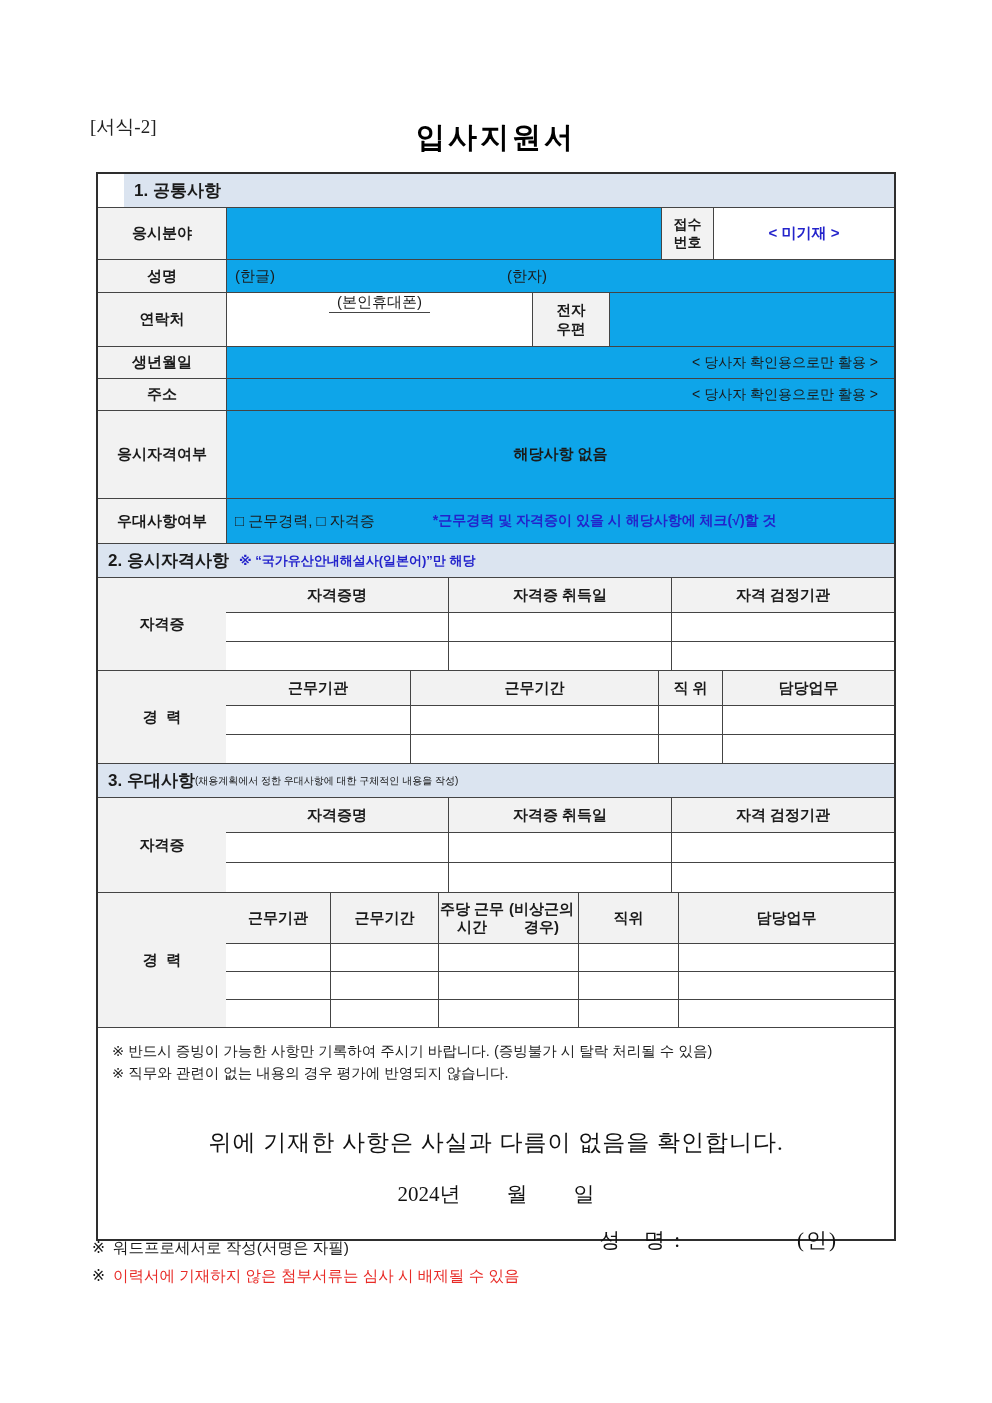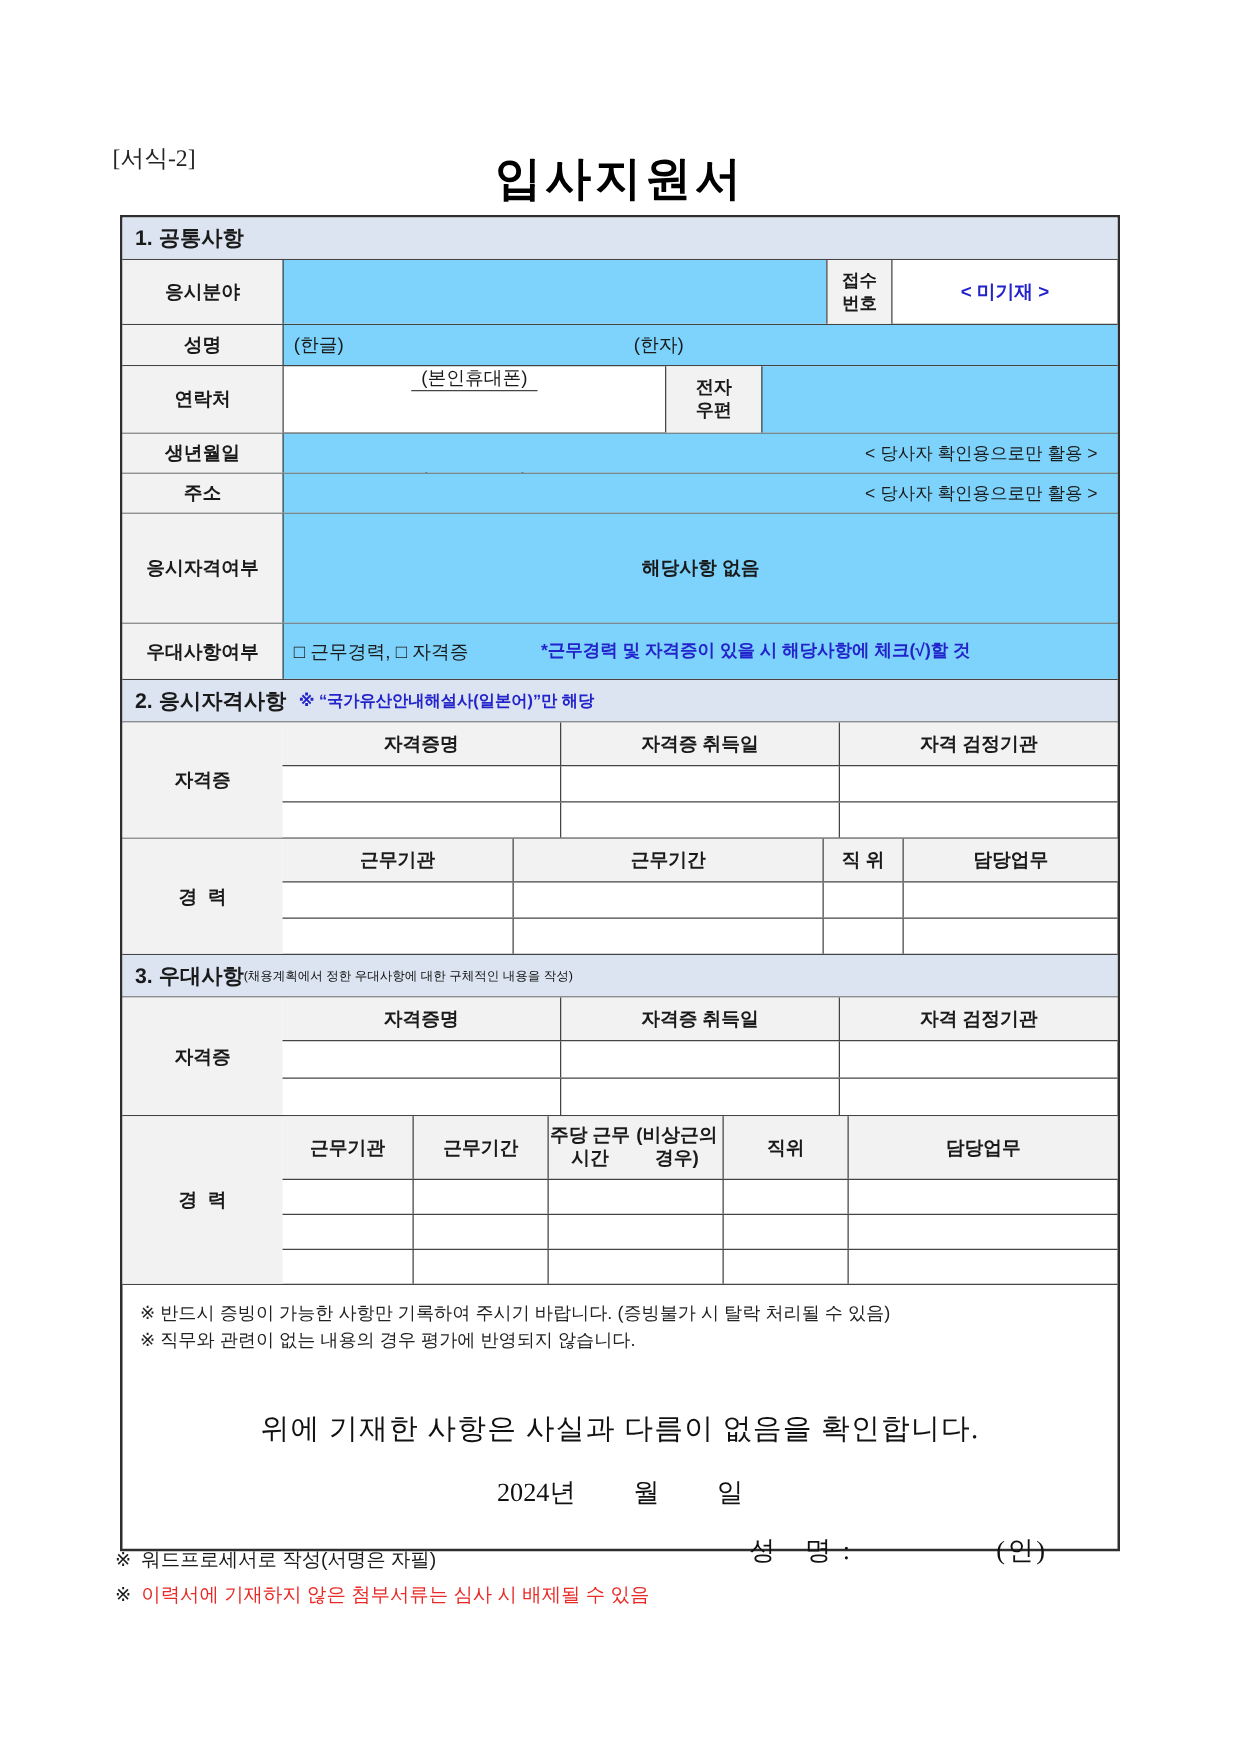--- a/index.html
+++ b/index.html
@@ -11,44 +11,44 @@
     position: relative;
   }
   .page { position: absolute; top: 0; left: 0; width: 901px; height: 1403px; }
   .form-code {
     position: absolute; top: 114px; left: 90px;
     font-family: "Liberation Serif", "DejaVu Serif", serif;
     font-size: 19px; color: #222;
   }
   .doc-title {
     position: absolute; top: 118px; left: 96px; width: 800px;
-    text-align: center; font-size: 37px; font-weight: bold; color: #000;
+    text-align: center; font-size: 29px; font-weight: bold; color: #000;
     letter-spacing: 3px;
   }
   .form-table {
     position: absolute; top: 172px; left: 96px; width: 800px;
     border: 2px solid #2e2e2e;
     font-size: 15px;
   }
   .row { display: flex; border-top: 1px solid #444; }
-  .row:first-child { border-top: none; }
+  .row:first-child { border-top: none; padding-left: 26px; }
   .cell { border-left: 1px solid #444; display: flex; align-items: center; }
   .cell:first-child { border-left: none; text-align: center; }
   .sec-header {
     background: #dbe4f0; font-weight: bold; font-size: 17px;
     padding: 5px 10px; display: flex; align-items: center; min-height: 32px;
   }
   .sec-note { font-weight: bold; font-size: 13px; color: #2323cb; margin-left: 10px; }
   .sec-note3 { font-weight: normal; font-size: 10px; color: #111; }
   .lbl {
     background: #f2f2f2; font-weight: bold; justify-content: center;
     text-align: center; flex: 0 0 128px;
   }
   .small-lbl { background: #f2f2f2; font-weight: bold; flex-direction: column; justify-content: center; line-height: 1.25; font-size: 14.5px; }
-  .blank { background: #7dd3fc; text-align: center; }
+  .blank { background: #0ea5e9; text-align: center; }
   .val { padding: 2px 8px; }
   .h52 { height: 52px; } .h33 { height: 33px; } .h54 { height: 54px; }
   .h32 { height: 32px; } .h88 { height: 88px; } .h45 { height: 45px; }
   .blue { color: #2323cb; }
   .red { color: #e82b27; }
   .right-note { margin-left: auto; padding-right: 8px; font-size: 14px; }
   .center-val { justify-content: center; font-weight: bold; }
   .contact-split { display: flex; flex-direction: column; flex: 0 0 306px; gap: 48px; }
   .contact-split > div { flex: 1; display: flex; align-items: center; padding: 0 8px; }
   .contact-split > div:first-child { border-bottom: 1px solid #444; }

